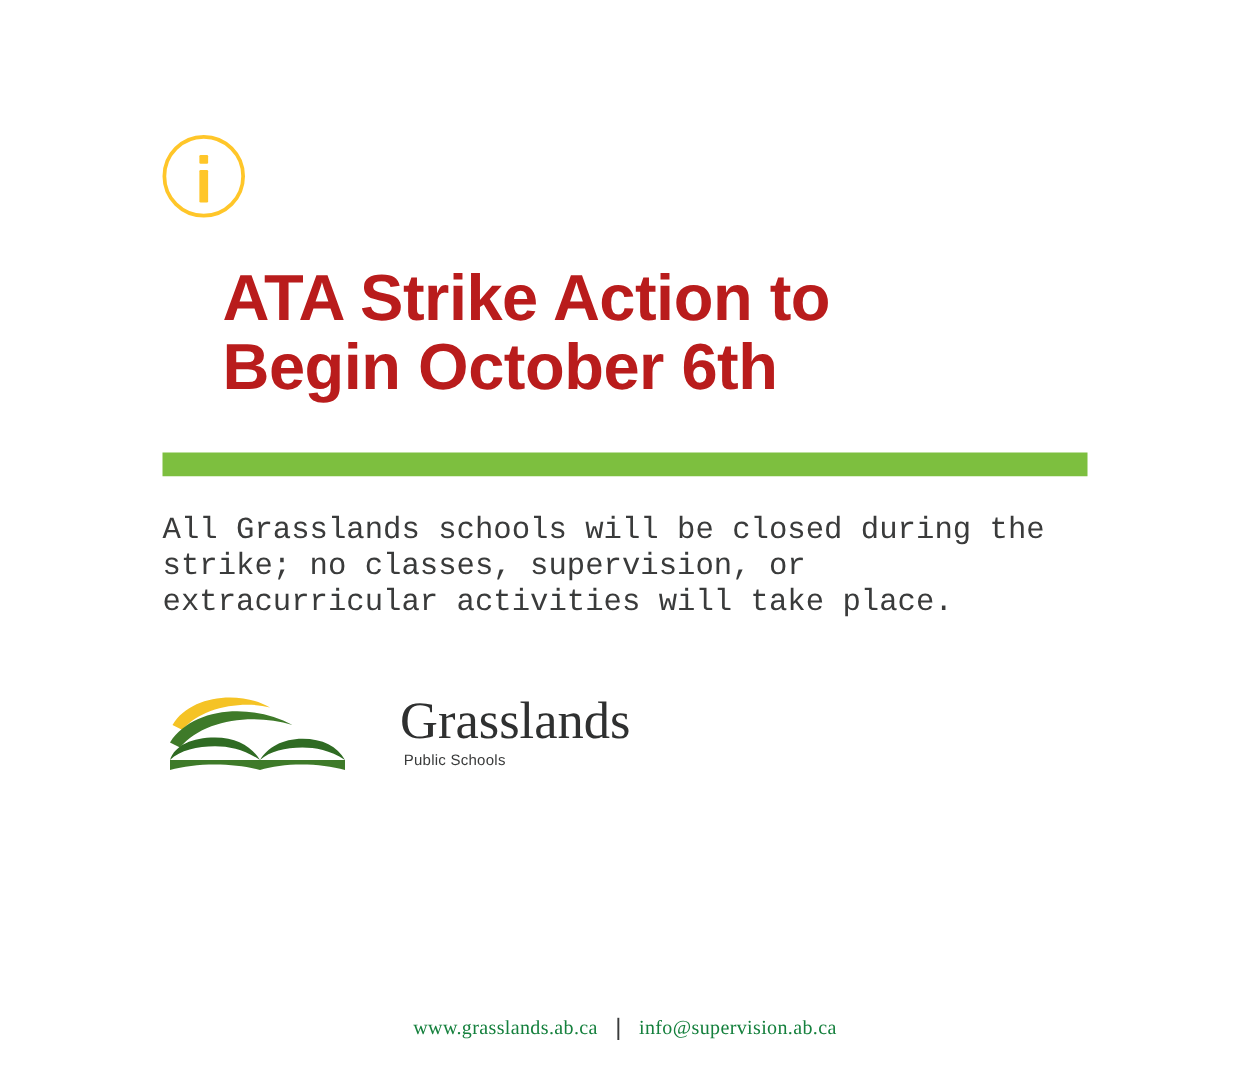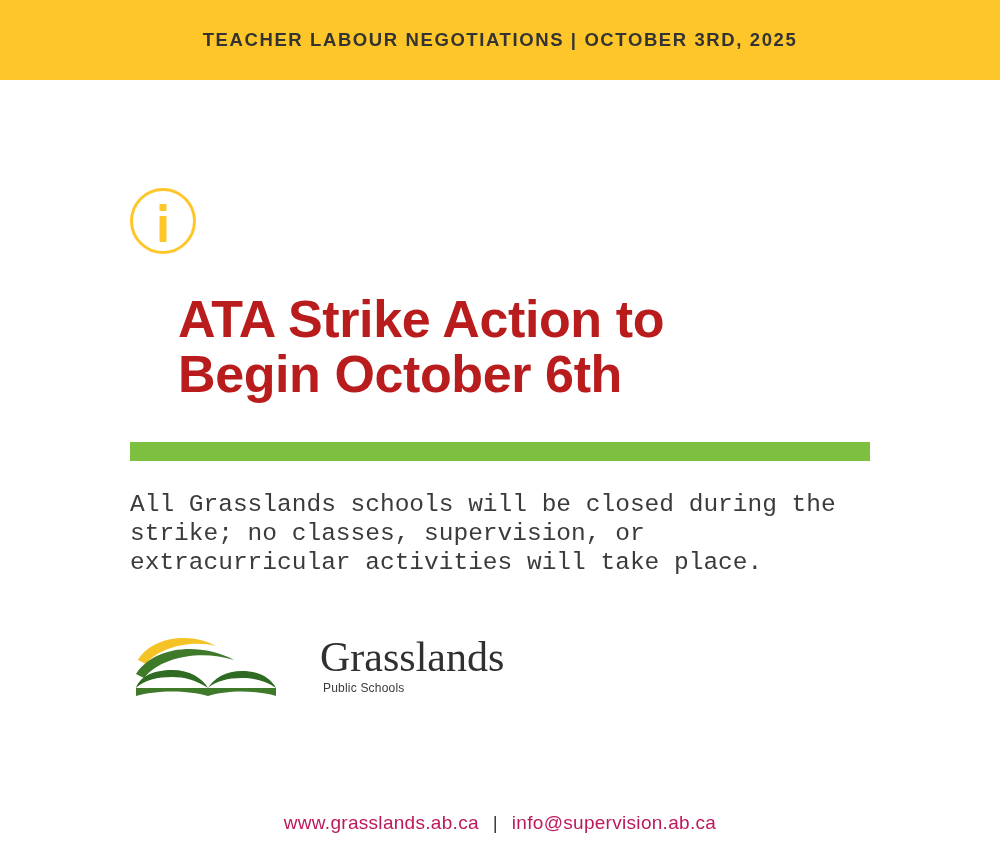--- a/index.html
+++ b/index.html
@@ -137,40 +137,37 @@
   
   .footer {
     flex: 0 0 auto;
     height: 86px;
     display: flex;
     align-items: center;
     justify-content: center;
     gap: 0;
   }
   .footer-text {
-    font-family: Liberation Sans, sans-serif;
-    font-size: 19px;
-    color: #be185d;
+    font-family: Liberation Serif, serif;
+    font-size: 16px;
+    color: #15803d;
     letter-spacing: 0.3px;
   }
   .footer-sep {
     font-family: "Liberation Sans", sans-serif;
     font-size: 19px;
     color: #3a3b3b;
     padding: 0 14px;
   }
 </style>
 </head>
 <body>
 
 <div class="poster">
 
-  <div class="top-banner">
-    <div class="top-banner-text">TEACHER LABOUR NEGOTIATIONS | OCTOBER 3RD, 2025</div>
-  </div>
 
   <div class="content">
 
     <div class="info-icon">
       <div class="dot"></div>
       <div class="stem"></div>
     </div>
 
     <div class="headline">
       <div>ATA Strike Action to</div>

